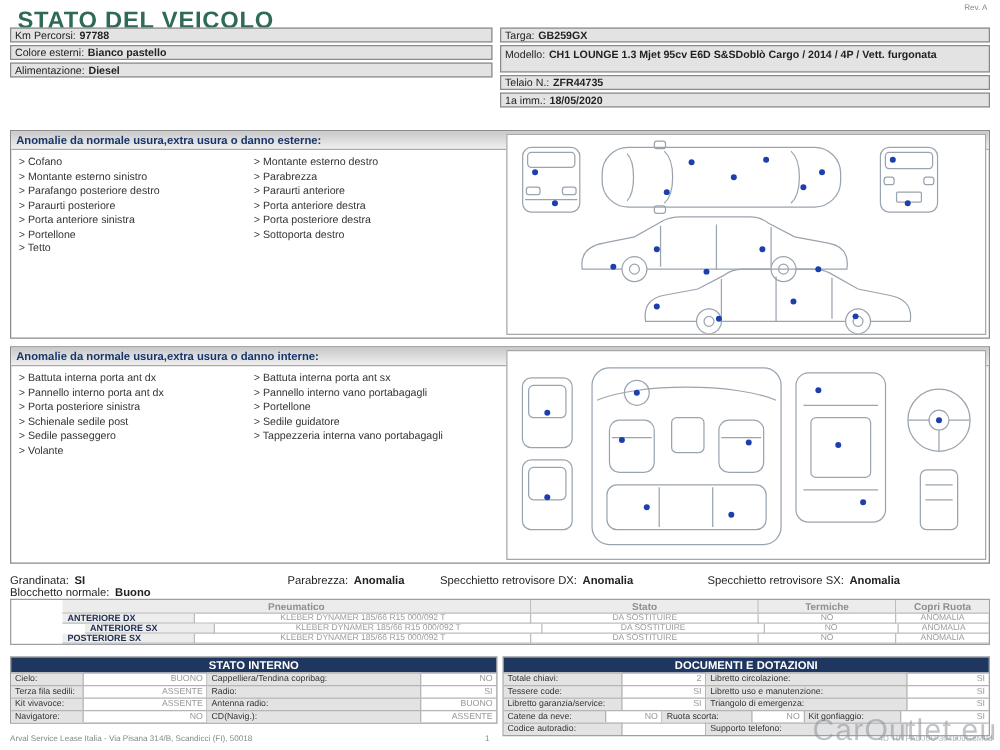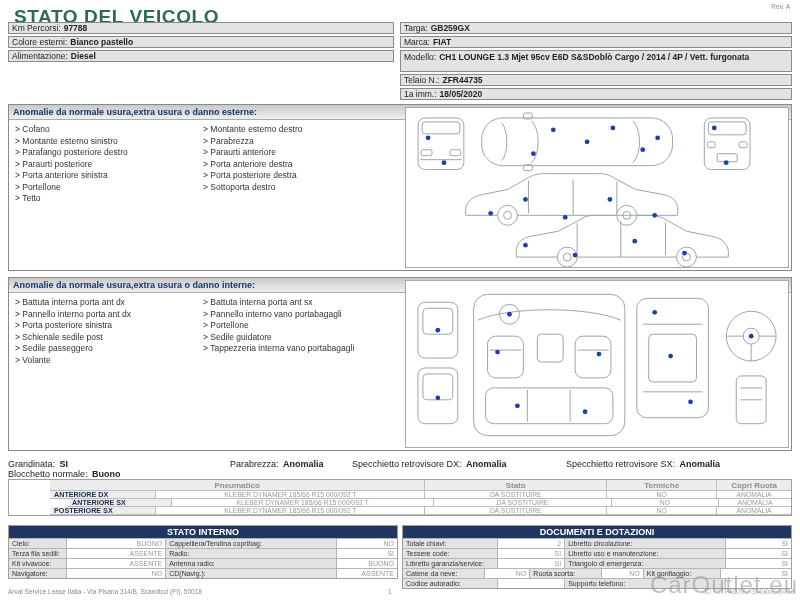--- a/index.html
+++ b/index.html
@@ -102,24 +102,20 @@
     <div class="info-row">
       <span class="lbl">Alimentazione:</span>
       <span class="val">Diesel</span>
     </div>
   </div>
 
   <div class="abs info-col" style="left:400px; top:22px; width:392px;">
     <div class="info-row">
       <span class="lbl">Targa:</span>
       <span class="val">GB259GX</span>
-    </div>
-    <div class="info-row">
-      <span class="lbl">Marca:</span>
-      <span class="val">FIAT</span>
     </div>
     <div class="info-row tall">
       <span class="lbl">Modello:</span>
       <span class="val" style="white-space:normal;">CH1 LOUNGE 1.3 Mjet 95cv E6D S&amp;SDoblò Cargo / 2014 / 4P / Vett. furgonata</span>
     </div>
     <div class="info-row">
       <span class="lbl">Telaio N.:</span>
       <span class="val">ZFR44735</span>
     </div>
     <div class="info-row">

